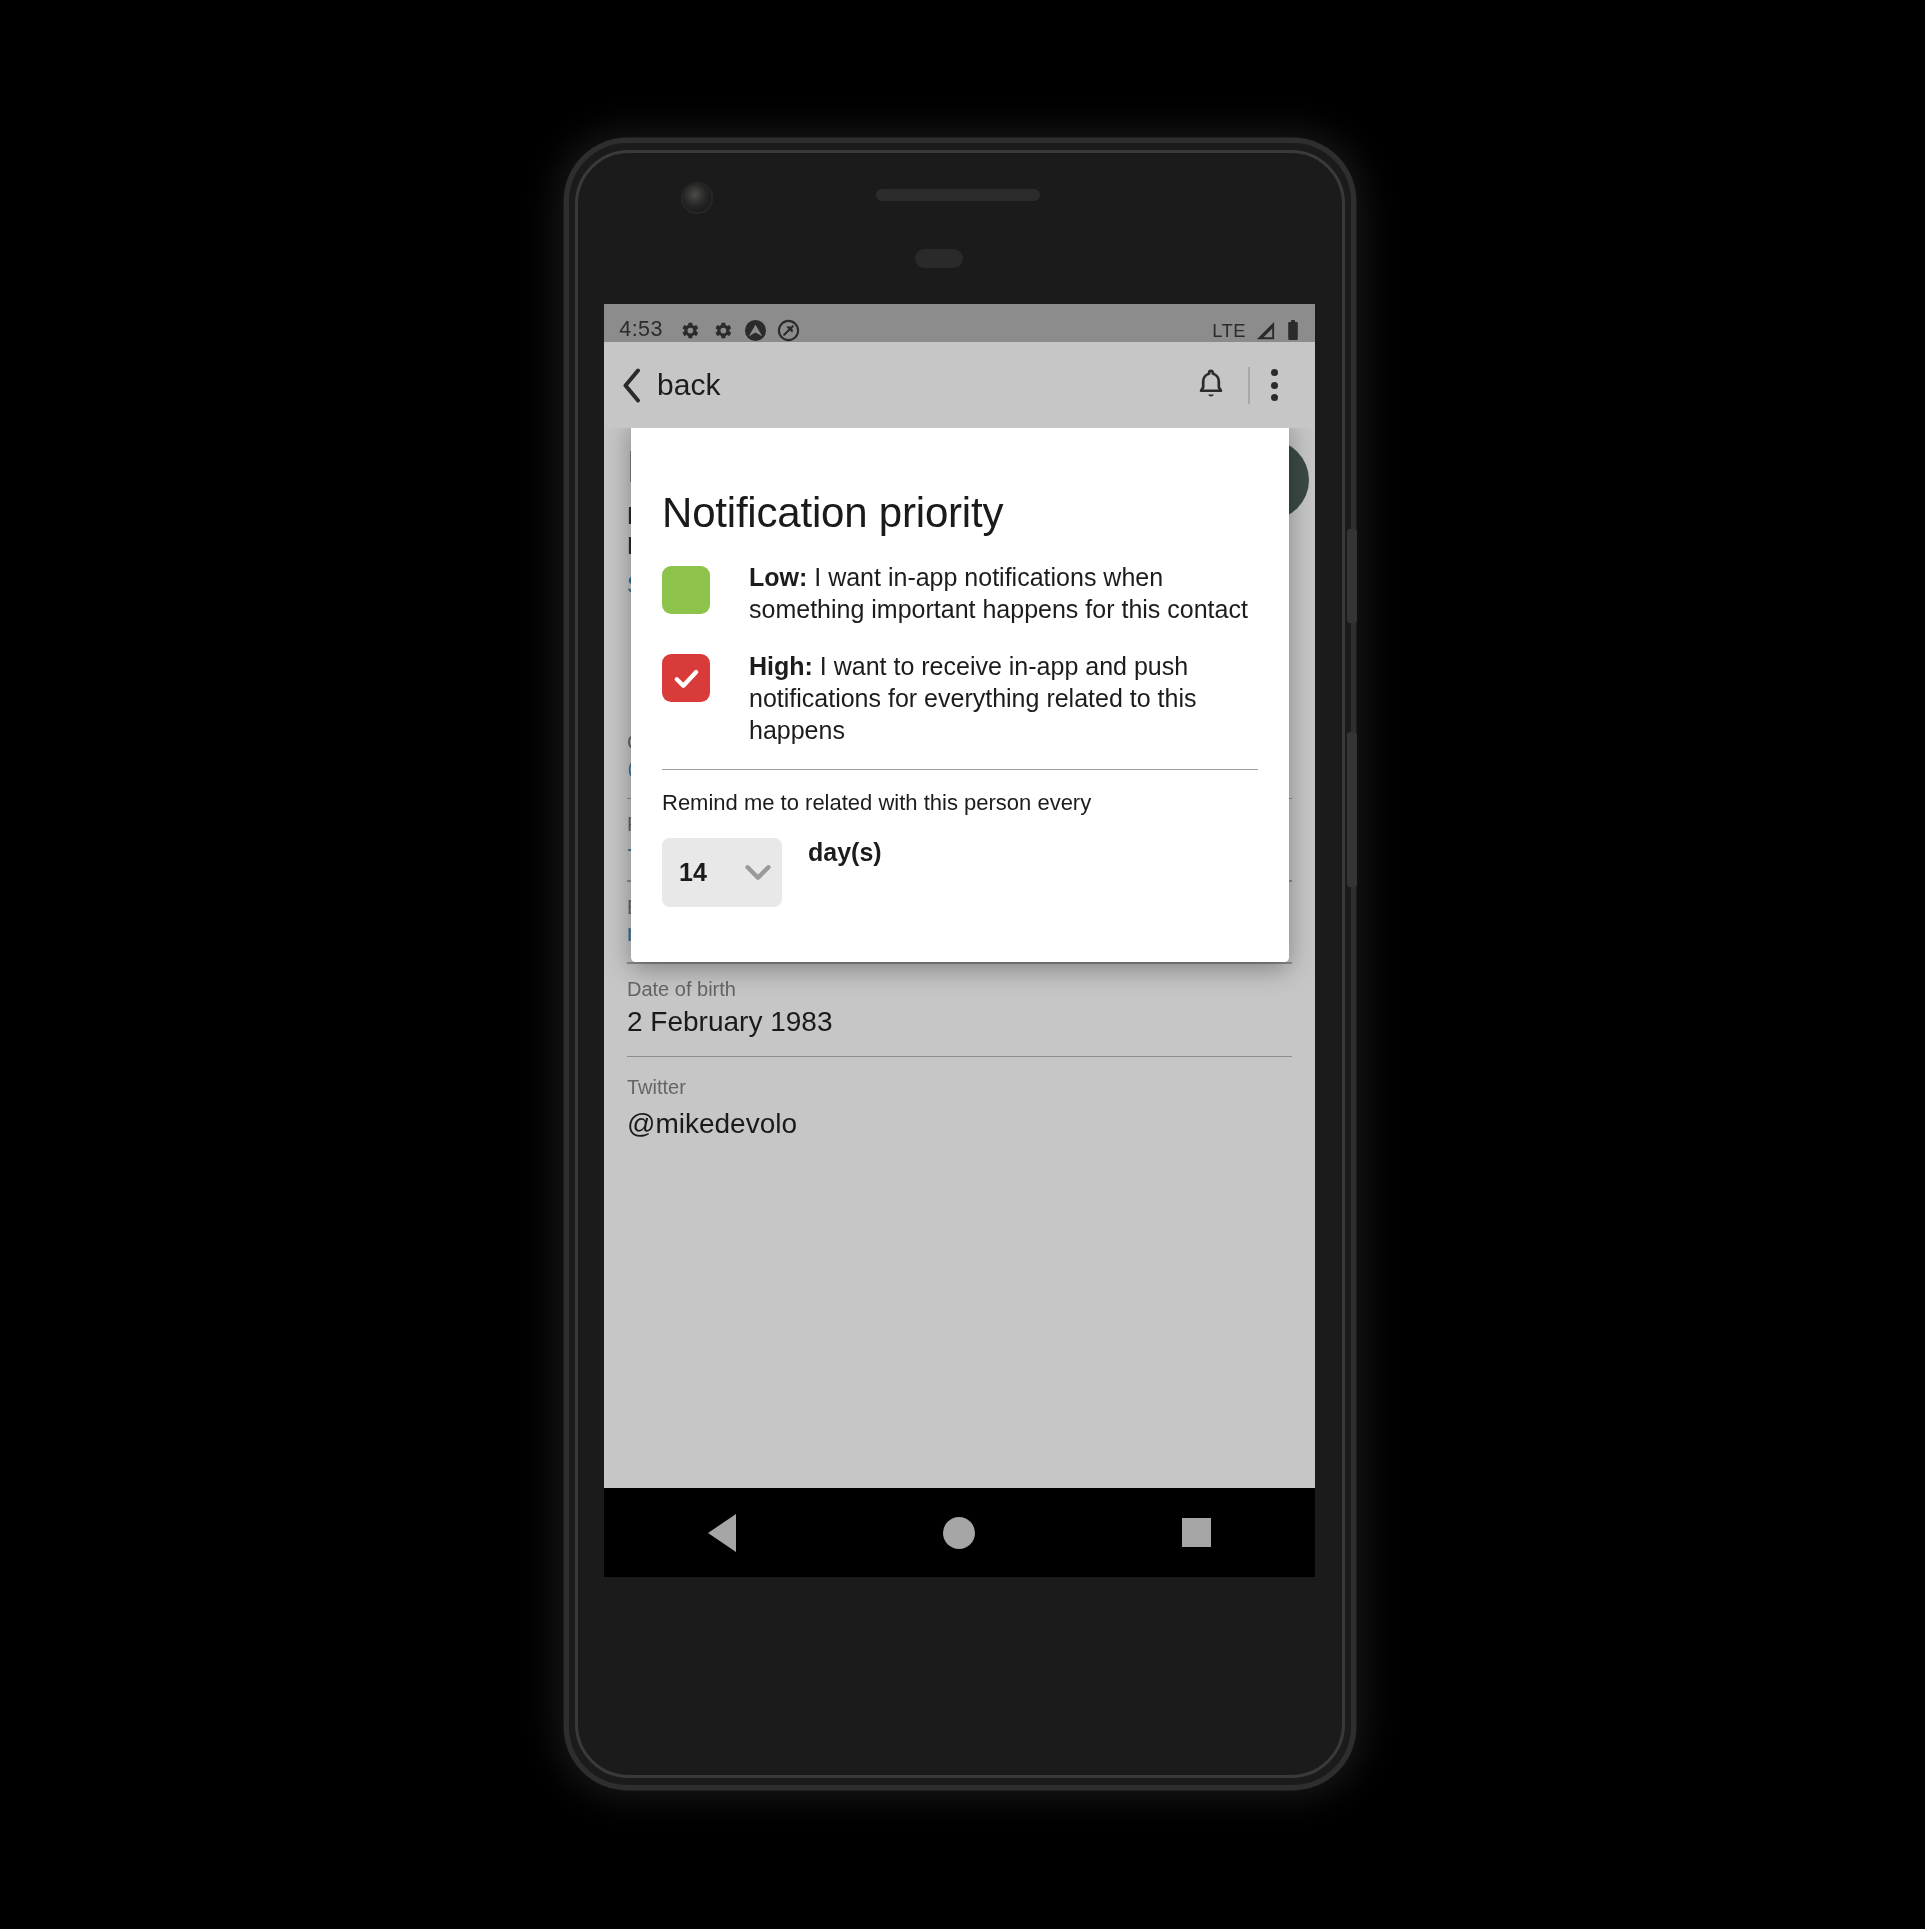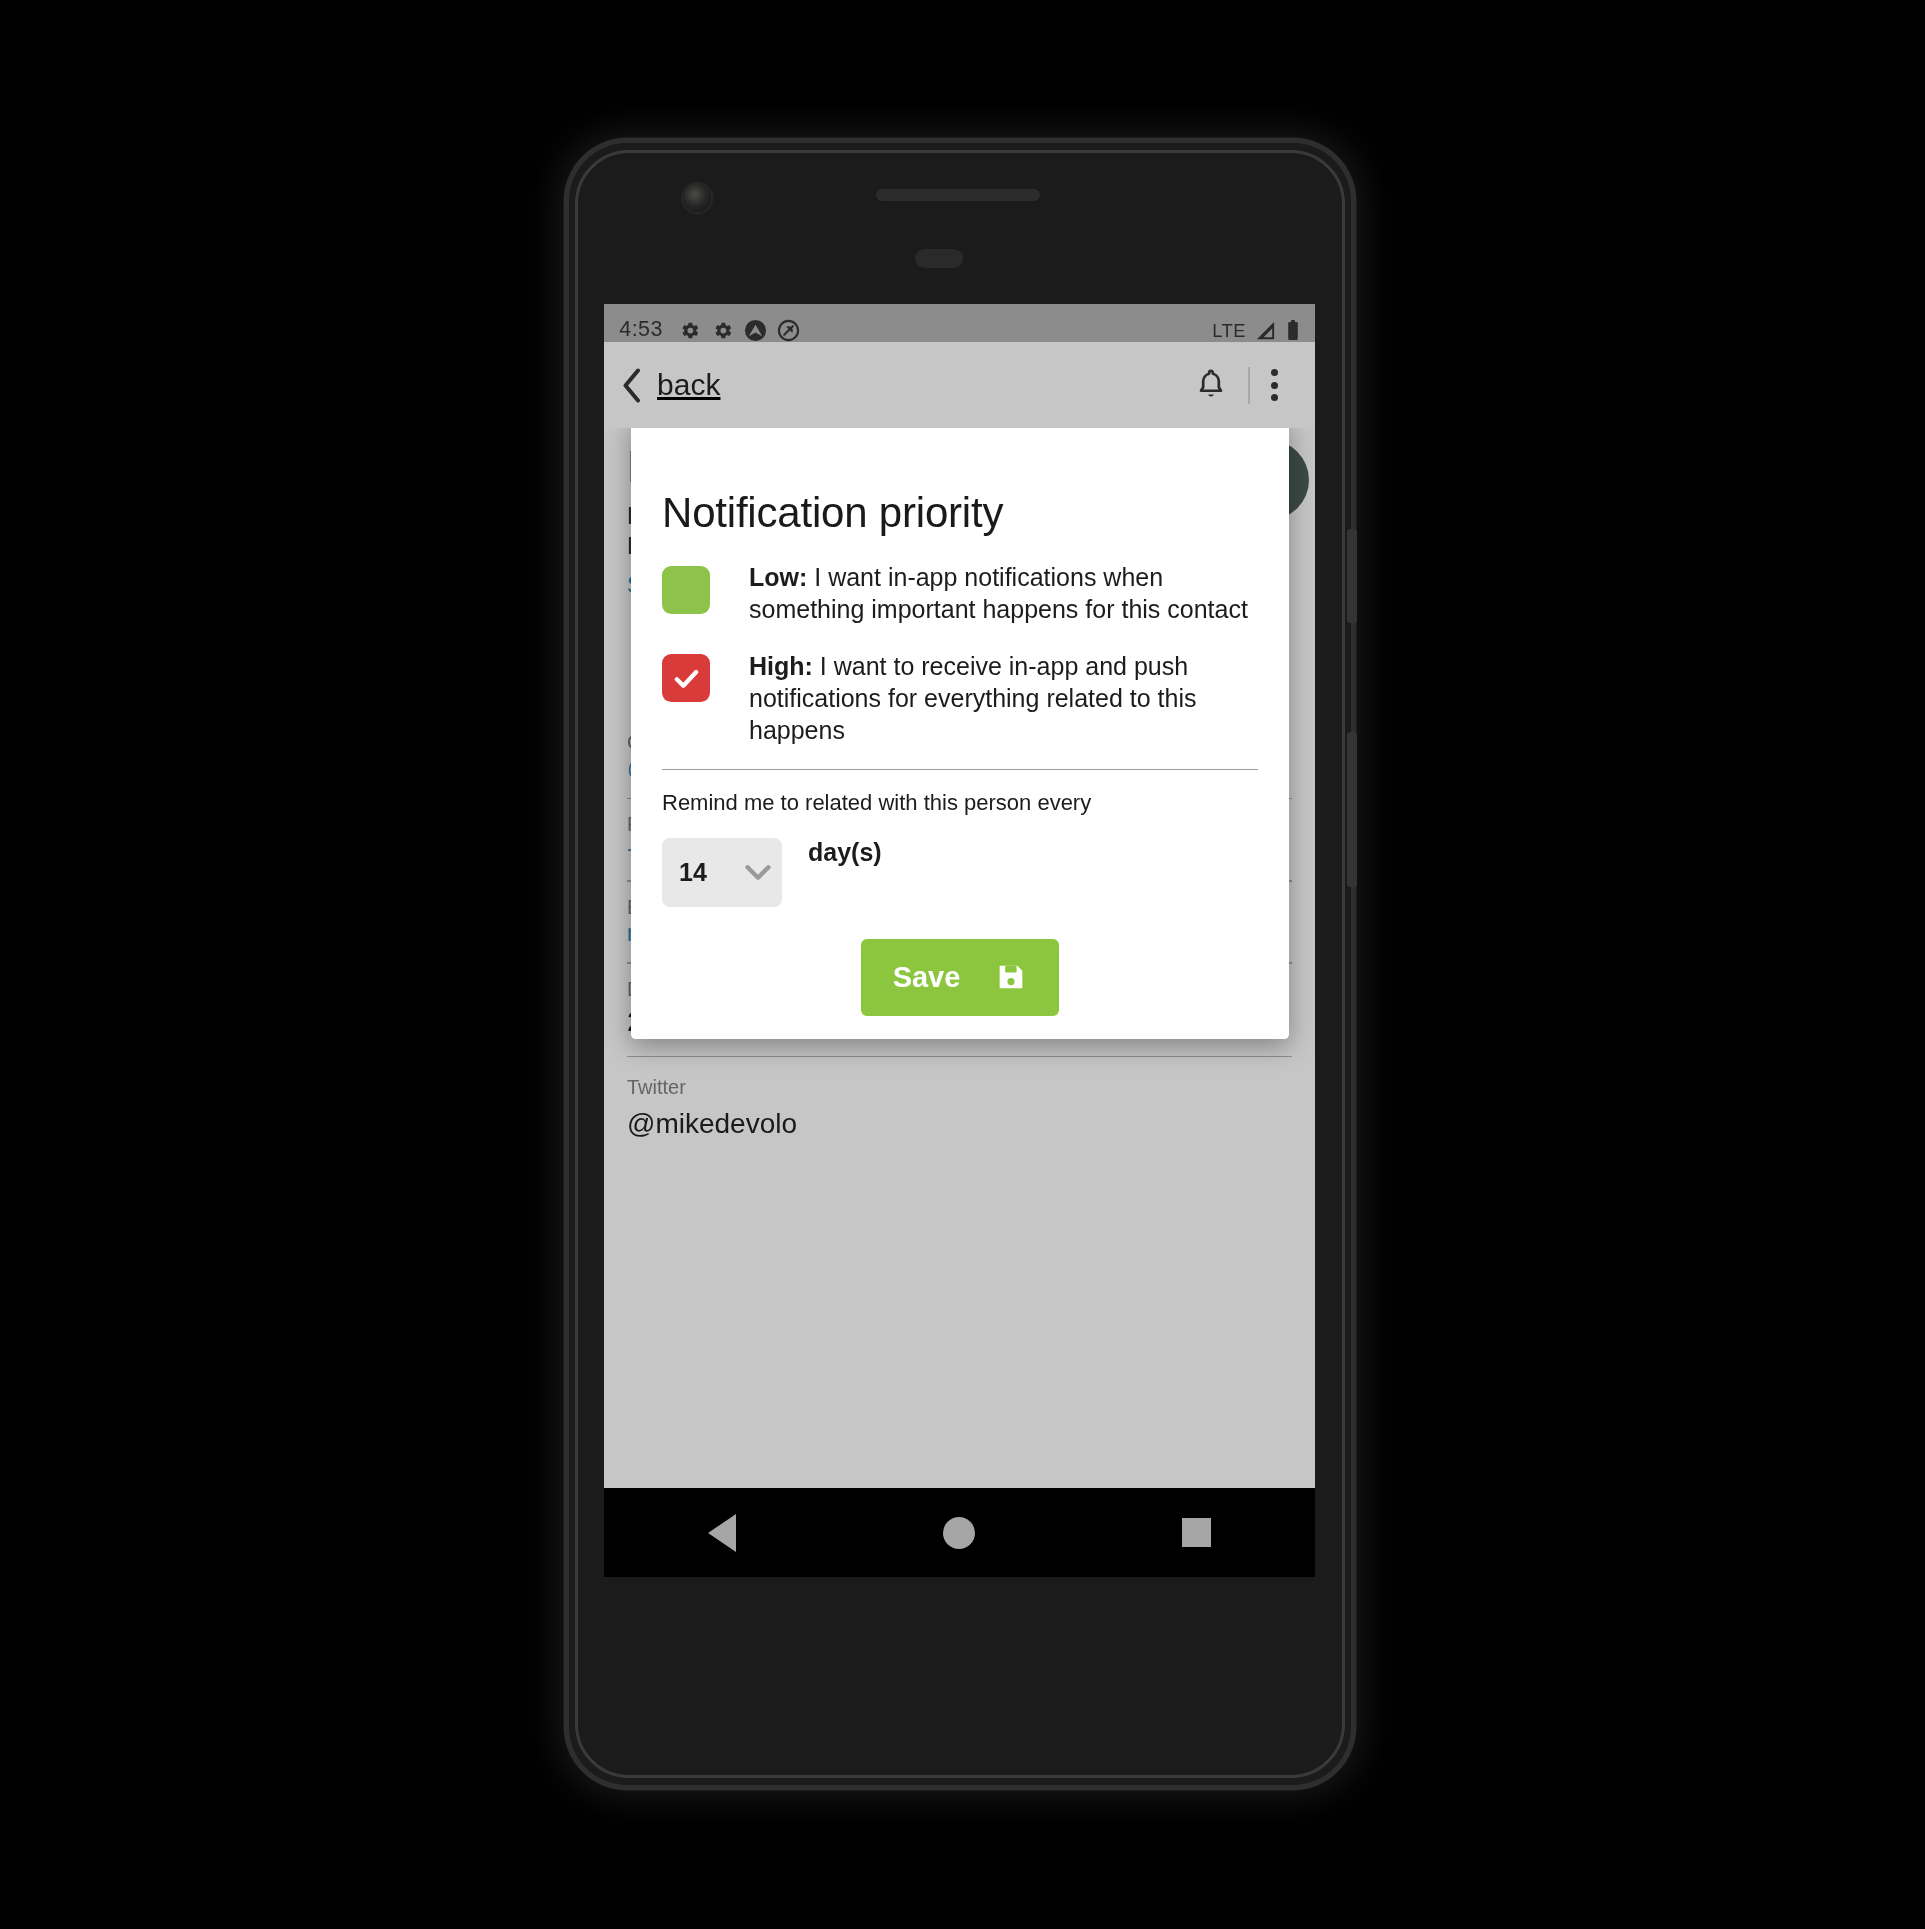--- a/index.html
+++ b/index.html
@@ -92,21 +92,21 @@
   .sb-icon { display: block; }
 
   
   #toolbar {
     height: 86px;
     background: #c6c6c6;
     display: flex;
     align-items: center;
     padding: 0 17px;
   }
-  #back-button { display: flex; align-items: center; gap: 14.6px; cursor: pointer; text-decoration: underline; }
+  #back-button { display: flex; align-items: center; gap: 14.6px; cursor: pointer; }
   #back-label { font-size: 30px; color: #1c1c1c; }
   #toolbar-right { margin-left: auto; display: flex; align-items: center; gap: 0; }
   #bell-button { padding: 0 20px; display: flex; align-items: center; cursor: pointer; }
   #toolbar-divider { width: 1.5px; height: 37px; background: #a8a8a8; }
   #overflow-button {
     padding: 0 20px 0 21.5px; display: flex; flex-direction: column;
     gap: 5.4px; align-items: center; cursor: pointer;
   }
   .dot3 { width: 7px; height: 7px; border-radius: 50%; background: #2b2b2b; }
 
@@ -338,28 +338,20 @@
       <div id="remind-row">
         <div id="days-select">
           <span id="days-value">14</span>
           <svg id="days-chevron" width="26" height="17" viewBox="0 0 20 13">
             <path d="M2 2.5 10 10.5 18 2.5" fill="none" stroke="#9a9a9a" stroke-width="3.4" stroke-linecap="round" stroke-linejoin="round"></path>
           </svg>
         </div>
         <span id="days-unit">day(s)</span>
       </div>
 
-      <button id="save-button">
-        <span id="save-label">Save</span>
-        <svg id="save-icon" width="32" height="32" viewBox="0 0 24 24">
-          <path d="M3.5 3.5h13.2L20.5 7.3V20.5H3.5Z" fill="#ffffff"></path>
-          <rect x="7.6" y="3.5" width="8.6" height="5.2" rx="1" fill="#8cc63f"></rect>
-          <circle cx="12" cy="15.4" r="2.7" fill="#8cc63f"></circle>
-        </svg>
-      </button>
     </div>
 
   </div>
 </div>
 
 <div id="nav-bar">
   <div id="nav-back"></div>
   <div id="nav-home"></div>
   <div id="nav-recents"></div>
 </div>

